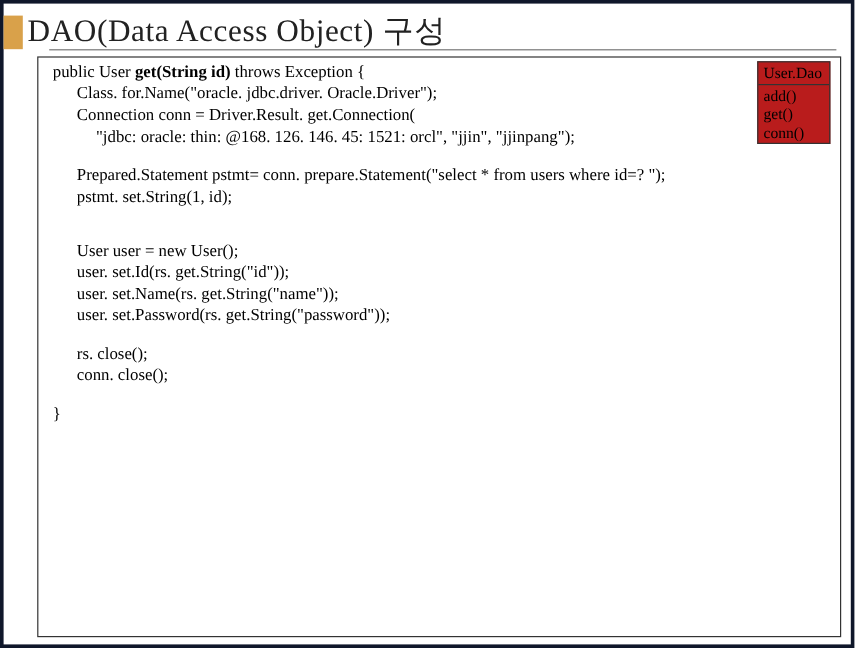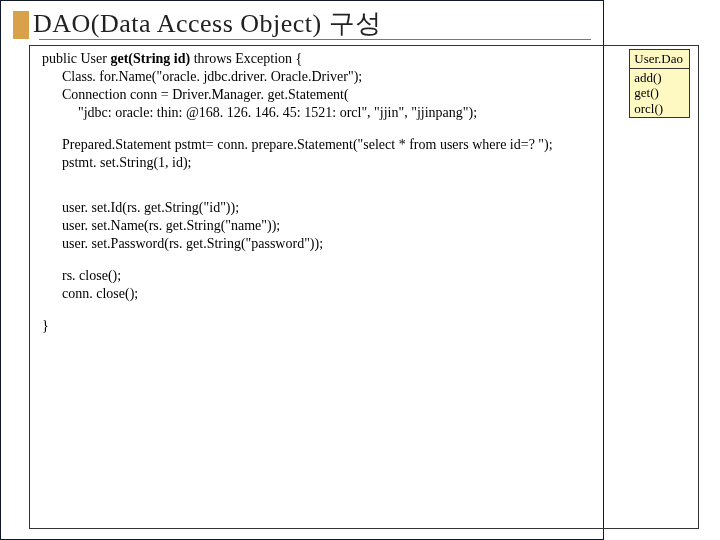--- a/index.html
+++ b/index.html
@@ -6,26 +6,25 @@
     margin: 0;
     padding: 0;
     width: 720px;
     height: 540px;
     background: #fff;
     font-family: "Times New Roman", serif;
     position: relative;
     box-sizing: border-box;
   }
   .slide {
-    width: 604px;
+    width: 712px;
     height: 540px;
-    border: 1px solid #0f172a;
+    border: 3px solid #0f172a;
     box-sizing: border-box;
     position: relative;
-    padding-left: 12px;
   }
   .title-bar {
     position: relative;
     height: 40px;
     display: flex;
     align-items: center;
   }
   .orange-block {
     width: 16px;
     height: 28px;
@@ -61,21 +60,21 @@
     font-size: 14px;
     line-height: 1.28;
     color: #000;
   }
   .sig .bold { font-weight: bold; }
   .class-box {
     position: absolute;
     right: 8px;
     top: 3px;
     border: 1px solid #333;
-    background: #fef9c3;
+    background: #b91c1c;
     font-size: 13px;
     line-height: 1.2;
     z-index: 5;
   }
   .class-head {
     border-bottom: 1px solid #333;
     padding: 1px 6px 1px 4px;
     text-align: center;
   }
   .class-body {
@@ -99,35 +98,36 @@
   </div>
   <div class="title-underline"></div>
 
   <div class="code-box">
 
     <div class="class-box">
       <div class="class-head">User.Dao</div>
       <div class="class-body">
         <div>add()</div>
         <div class="get">get()</div>
-        <div>orcl()</div>
+        <div>conn()</div>
       </div>
     </div>
 
     <p class="para sig indent0">
       <span>public User </span><span class="bold">get(String id)</span><span>  throws  Exception {</span>
     </p>
     <p class="para indent1">Class. for.Name("oracle. jdbc.driver. Oracle.Driver");</p>
-    <p class="para indent1">Connection conn = Driver.Manager. get.Statement(</p>
+    <p class="para indent1">Connection conn = Driver.Result. get.Connection(</p>
     <p class="para indent2">"jdbc: oracle: thin: @168. 126. 146. 45: 1521: orcl", "jjin", "jjinpang");</p>
     <div class="gap"></div>
     <p class="para indent1">Prepared.Statement pstmt= conn. prepare.Statement("select * from users where id=? ");</p>
     <p class="para indent1">pstmt. set.String(1, id);</p>
     <div class="gap"></div>
     <div class="gap"></div>
+    <p class="para indent1">User user = new User();</p>
     <p class="para indent1">user. set.Id(rs. get.String("id"));</p>
     <p class="para indent1">user. set.Name(rs. get.String("name"));</p>
     <p class="para indent1">user. set.Password(rs. get.String("password"));</p>
     <div class="gap"></div>
     <p class="para indent1">rs. close();</p>
     <p class="para indent1">conn. close();</p>
     <div class="gap"></div>
     <p class="para indent0">}</p>
 
   </div>

